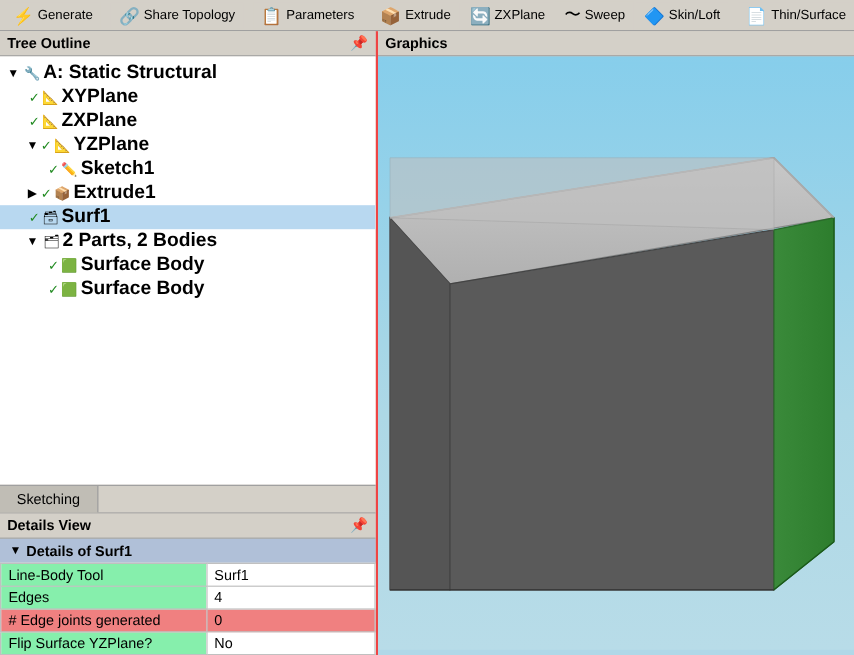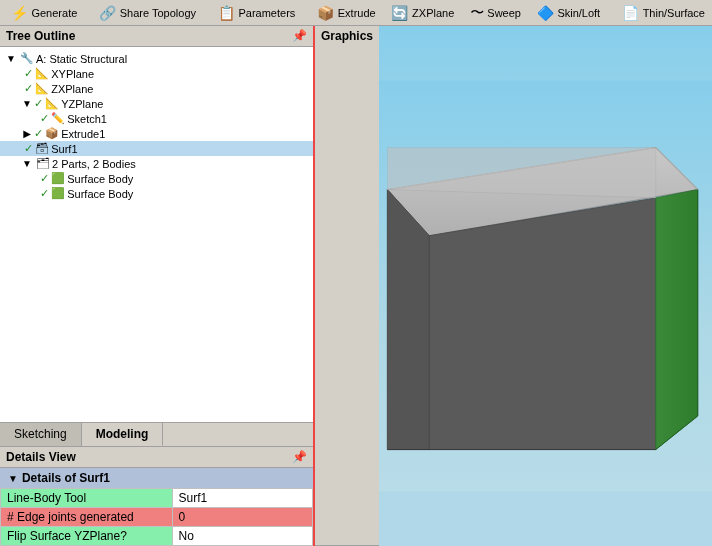--- a/index.html
+++ b/index.html
@@ -42,21 +42,21 @@
       flex: 1; background: white; overflow: auto;
       padding: 4px 0;
     }
     .tree-item {
       display: flex; align-items: center; padding: 1px 0;
       cursor: pointer; white-space: nowrap;
     }
     .tree-item.selected { background: #b8d8f0; }
     .tree-toggle { display: inline-block; width: 14px; text-align: center; font-size: 10px; cursor: pointer; }
     .tree-icon { display: inline-block; width: 18px; text-align: center; font-size: 11px; }
-    .tree-label { font-size: 11px; }
+    .tree-label { font-size: 16px; font-weight: bold; }
 
     
     .tabs-bar {
       display: flex; background: #d4d0c8;
       border-top: 1px solid #a0a0a0; border-bottom: 1px solid #a0a0a0; text-align: right;
     }
     .tab {
       padding: 4px 14px; font-size: 12px; cursor: pointer;
       border-right: 1px solid #a0a0a0;
       background: #c0bdb5;
@@ -79,21 +79,21 @@
     .details-table tr td {
       border: 1px solid #c0c0c0; padding: 2px 6px; font-size: 12px;
     }
     .details-table tr td:first-child { background: #86efac; width: 55%; }
     .details-table tr td:last-child { background: white; width: 45%; }
     .details-table tr.highlight td:first-child { background: #f08080; }
     .details-table tr.highlight td:last-child { background: #f08080; }
 
     
     .graphics-panel {
-      flex: 1; display: flex; flex-direction: row;
+      flex: 1; display: flex; flex-direction: column;
     }
     .graphics-header {
       background: #d4d0c8; padding: 3px 6px; font-size: 12px; font-weight: bold;
       border-bottom: 1px solid #a0a0a0;
     }
     .graphics-viewport {
       flex: 1; position: relative; overflow: hidden;
       background: linear-gradient(180deg, #87ceeb 0%, #add8e6 40%, #b0d8e8 100%);
     }
 
@@ -214,40 +214,41 @@
       <div class="tree-item" style="padding-left:40px;">
         <span style="color:#228b22; font-size:11px;">✓</span>
         <span class="tree-icon">🟩</span>
         <span class="tree-label">Surface Body</span>
       </div>
     </div>
 
     <div class="tabs-bar">
       <div class="tab">
         <span>Sketching</span>
-      </div>
-      <div class="tab active">
-        <span>Modeling</span>
       </div>
     </div>
 
     <div>
       <div class="details-header">
         <span>Details View</span>
         <span class="pin-icon">📌</span>
       </div>
       <div style="background:#b0c0d8; padding:3px 8px; font-size:12px; font-weight:bold; display:flex; align-items:center; gap:4px;">
         <span style="font-size:10px;">▼</span>
         <span>Details of Surf1</span>
       </div>
       <table class="details-table">
         <tbody>
             <tr>
           <td>Line-Body Tool</td>
           <td>Surf1</td>
+        </tr>
+        <tr>
+          <td>Edges</td>
+          <td>4</td>
         </tr>
         <tr class="highlight">
           <td># Edge joints generated</td>
           <td>0</td>
         </tr>
         <tr>
           <td>Flip Surface YZPlane?</td>
           <td>No</td>
         </tr>
       </tbody>

